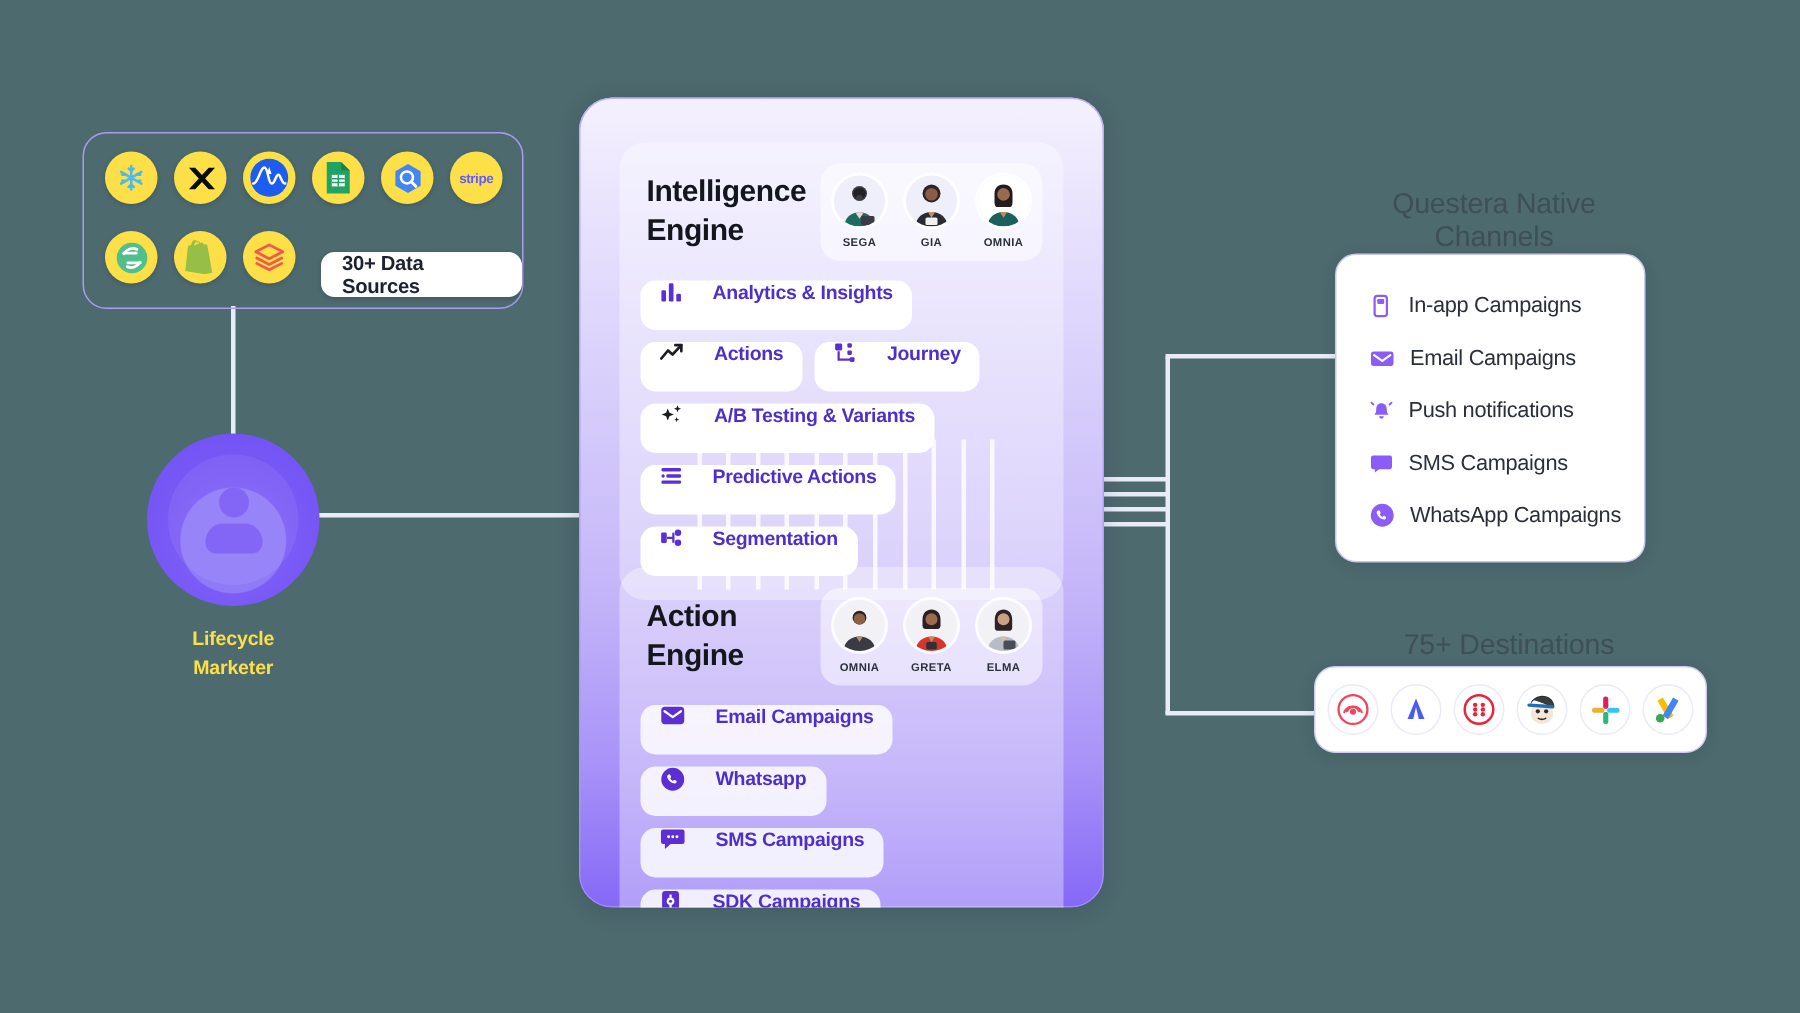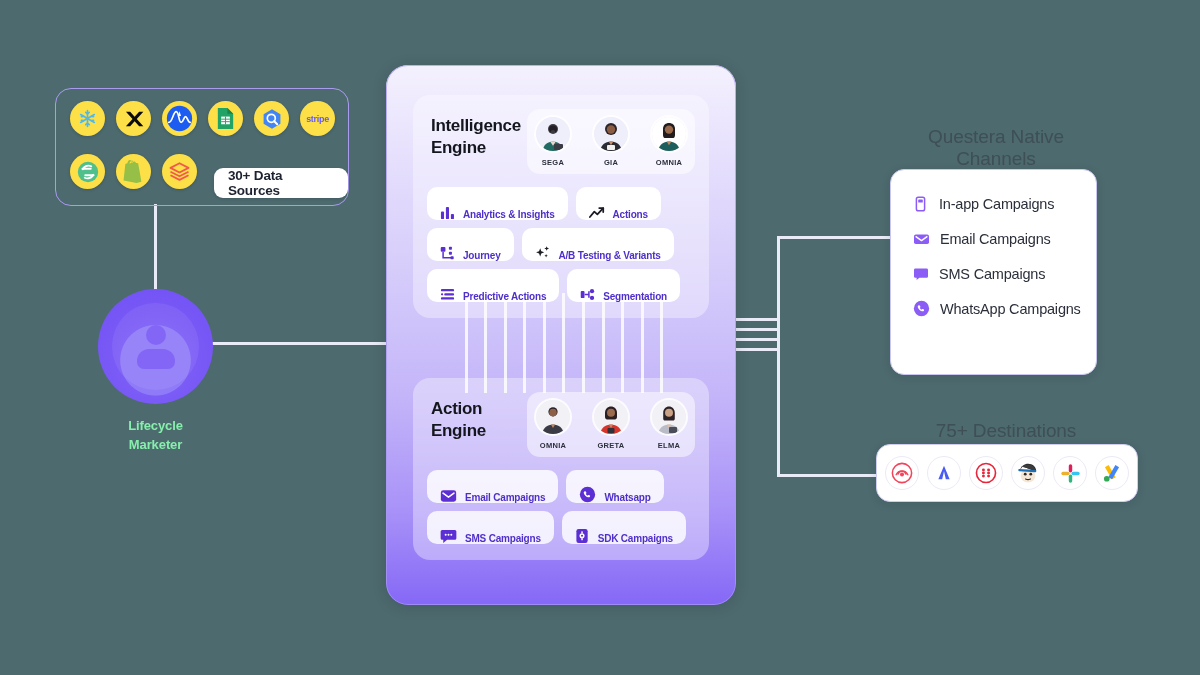--- a/index.html
+++ b/index.html
@@ -53,21 +53,21 @@
   .person{position:relative;width:46px;height:44px;}
   .person .head{
     position:absolute;left:50%;top:0;transform:translateX(-50%);
     width:20px;height:20px;border-radius:50%;background:#7a5bf6;
   }
   .person .body{
     position:absolute;left:50%;bottom:0;transform:translateX(-50%);
     width:38px;height:20px;border-radius:12px 12px 7px 7px;background:#7a5bf6;
   }
   .marketer-label{
-    margin-top:13px;font-size:13px;font-weight:700;color:#86efac;line-height:1.45;
+    margin-top:13px;font-size:13px;font-weight:700;color:#fde047;line-height:1.45;
     letter-spacing:-.1px;
   }
 
   
   #center-card{
     position:absolute;left:386px;top:65px;width:350px;height:540px;
     border-radius:22px;
     background:linear-gradient(180deg,#f4f1fe 0%,#e7e1fd 16%,#d9d0fb 34%,#cdc1fa 50%,#c3b4f9 62%,#a993f8 82%,#8568f6 100%);
     box-shadow:0 2px 14px rgba(20,25,50,.18);
     overflow:hidden;
@@ -83,42 +83,42 @@
   .engine{
     position:absolute;left:27px;width:296px;border-radius:17px;
     background:rgba(255,255,255,.36);
     padding:14px 14px 16px;box-sizing:border-box;
   }
   #intelligence-engine{top:30px;}
   #action-engine{top:313px;}
 
   .engine-head{display:flex;align-items:flex-start;justify-content:space-between;}
   .engine-title{
-    font-size:17px;font-weight:700;color:#14161d;line-height:1.3;letter-spacing:-.3px;
+    font-size:20px;font-weight:700;color:#14161d;line-height:1.3;letter-spacing:-.3px;
     padding-top:6px;padding-left:4px;
   }
   .agents{
     background:rgba(255,255,255,.5);border-radius:13px;padding:8px 9px 5px;
-    display:flex;gap:24px;
+    display:flex;gap:14px;
   }
   .agent{width:34px;text-align:center;}
   .agent .ava{
     width:34px;height:34px;border-radius:50%;overflow:hidden;
     background:#f2f0fb;display:flex;align-items:flex-end;justify-content:center;
     box-shadow:0 0 0 2px rgba(255,255,255,.85);
   }
   .agent .nm{
     margin-top:4px;font-size:7.5px;font-weight:700;color:#2c303c;letter-spacing:.3px;
   }
 
   .chips{display:flex;flex-wrap:wrap;gap:8px;margin-top:13px;}
   .chip{
-    display:flex;align-items:flex-end;gap:8px;
+    display:flex;align-items:flex-start;gap:20px;
     background:#ffffff;border-radius:10px;height:33px;padding:0 13px;
-    font-size:10px;font-weight:600;color:#4f2fc9;letter-spacing:-.2px;
+    font-size:13px;font-weight:600;color:#4f2fc9;letter-spacing:-.2px;
     box-sizing:border-box;white-space:nowrap;
   }
   #action-engine .chip{background:rgba(255,255,255,.82);}
   .chip svg{flex:0 0 auto;display:block;}
 
   .core-pill{
     position:absolute;left:62px;top:240px;height:42px;width:232px;
     border-radius:10px;background:rgba(255,255,255,.55);
     display:flex;align-items:center;gap:9px;padding-left:14px;box-sizing:border-box;
   }
@@ -490,20 +490,30 @@
       <span class="ch-label">In-app Campaigns</span>
     </div>
     <div class="ch-item">
       <svg width="17" height="16" viewBox="0 0 17 16">
         <rect x="1" y="3.4" width="15" height="9.6" rx="1.8" fill="#8b5cf6"></rect>
         <path d="M2.6 5.4l5.9 4.2 5.9-4.2" fill="none" stroke="#fff" stroke-width="1.4" stroke-linejoin="round"></path>
       </svg>
       <span class="ch-label">Email Campaigns</span>
     </div>
     <div class="ch-item">
+      <svg width="16" height="16" viewBox="0 0 17 17">
+        <path d="M8.5 3c2.2 0 3.7 1.7 3.7 3.9 0 2.8.8 3.7 1.4 4.3H3.4c.6-.6 1.4-1.5 1.4-4.3C4.8 4.7 6.3 3 8.5 3z" fill="#8b5cf6"></path>
+        <path d="M6.8 12.3h3.4a1.7 1.7 0 01-3.4 0z" fill="#8b5cf6"></path>
+        <g stroke="#8b5cf6" stroke-width="1.3" stroke-linecap="round" fill="none">
+            <path d="M2.7 3.9L1.4 2.6M14.3 3.9l1.3-1.3"></path>
+          </g>
+      </svg>
+      <span class="ch-label">Push notifications</span>
+    </div>
+    <div class="ch-item">
       <svg width="16" height="16" viewBox="0 0 16 16">
         <path d="M2.4 2.6h11.2a1.4 1.4 0 011.4 1.4v6.4a1.4 1.4 0 01-1.4 1.4H6.4L3.6 14v-2.2H2.4A1.4 1.4 0 011 10.4V4a1.4 1.4 0 011.4-1.4z" fill="#8b5cf6"></path>
       </svg>
       <span class="ch-label">SMS Campaigns</span>
     </div>
     <div class="ch-item">
       <svg width="17" height="17" viewBox="0 0 18 18">
         <circle cx="9" cy="9" r="8.1" fill="#8b5cf6"></circle>
         <path d="M6.2 5.6c.5-.2 1 .1 1.2.6l.4.9c.1.3 0 .6-.2.8l-.4.3c.3.9 1.1 1.7 2 2l.3-.4c.2-.3.5-.4.8-.3l.9.4c.5.2.7.8.5 1.2-.4.8-1.4 1.1-2.3.8-2-.6-3.7-2.3-4.3-4.3-.2-.9.2-1.8 1.1-2z" fill="#fff"></path>
       </svg>

